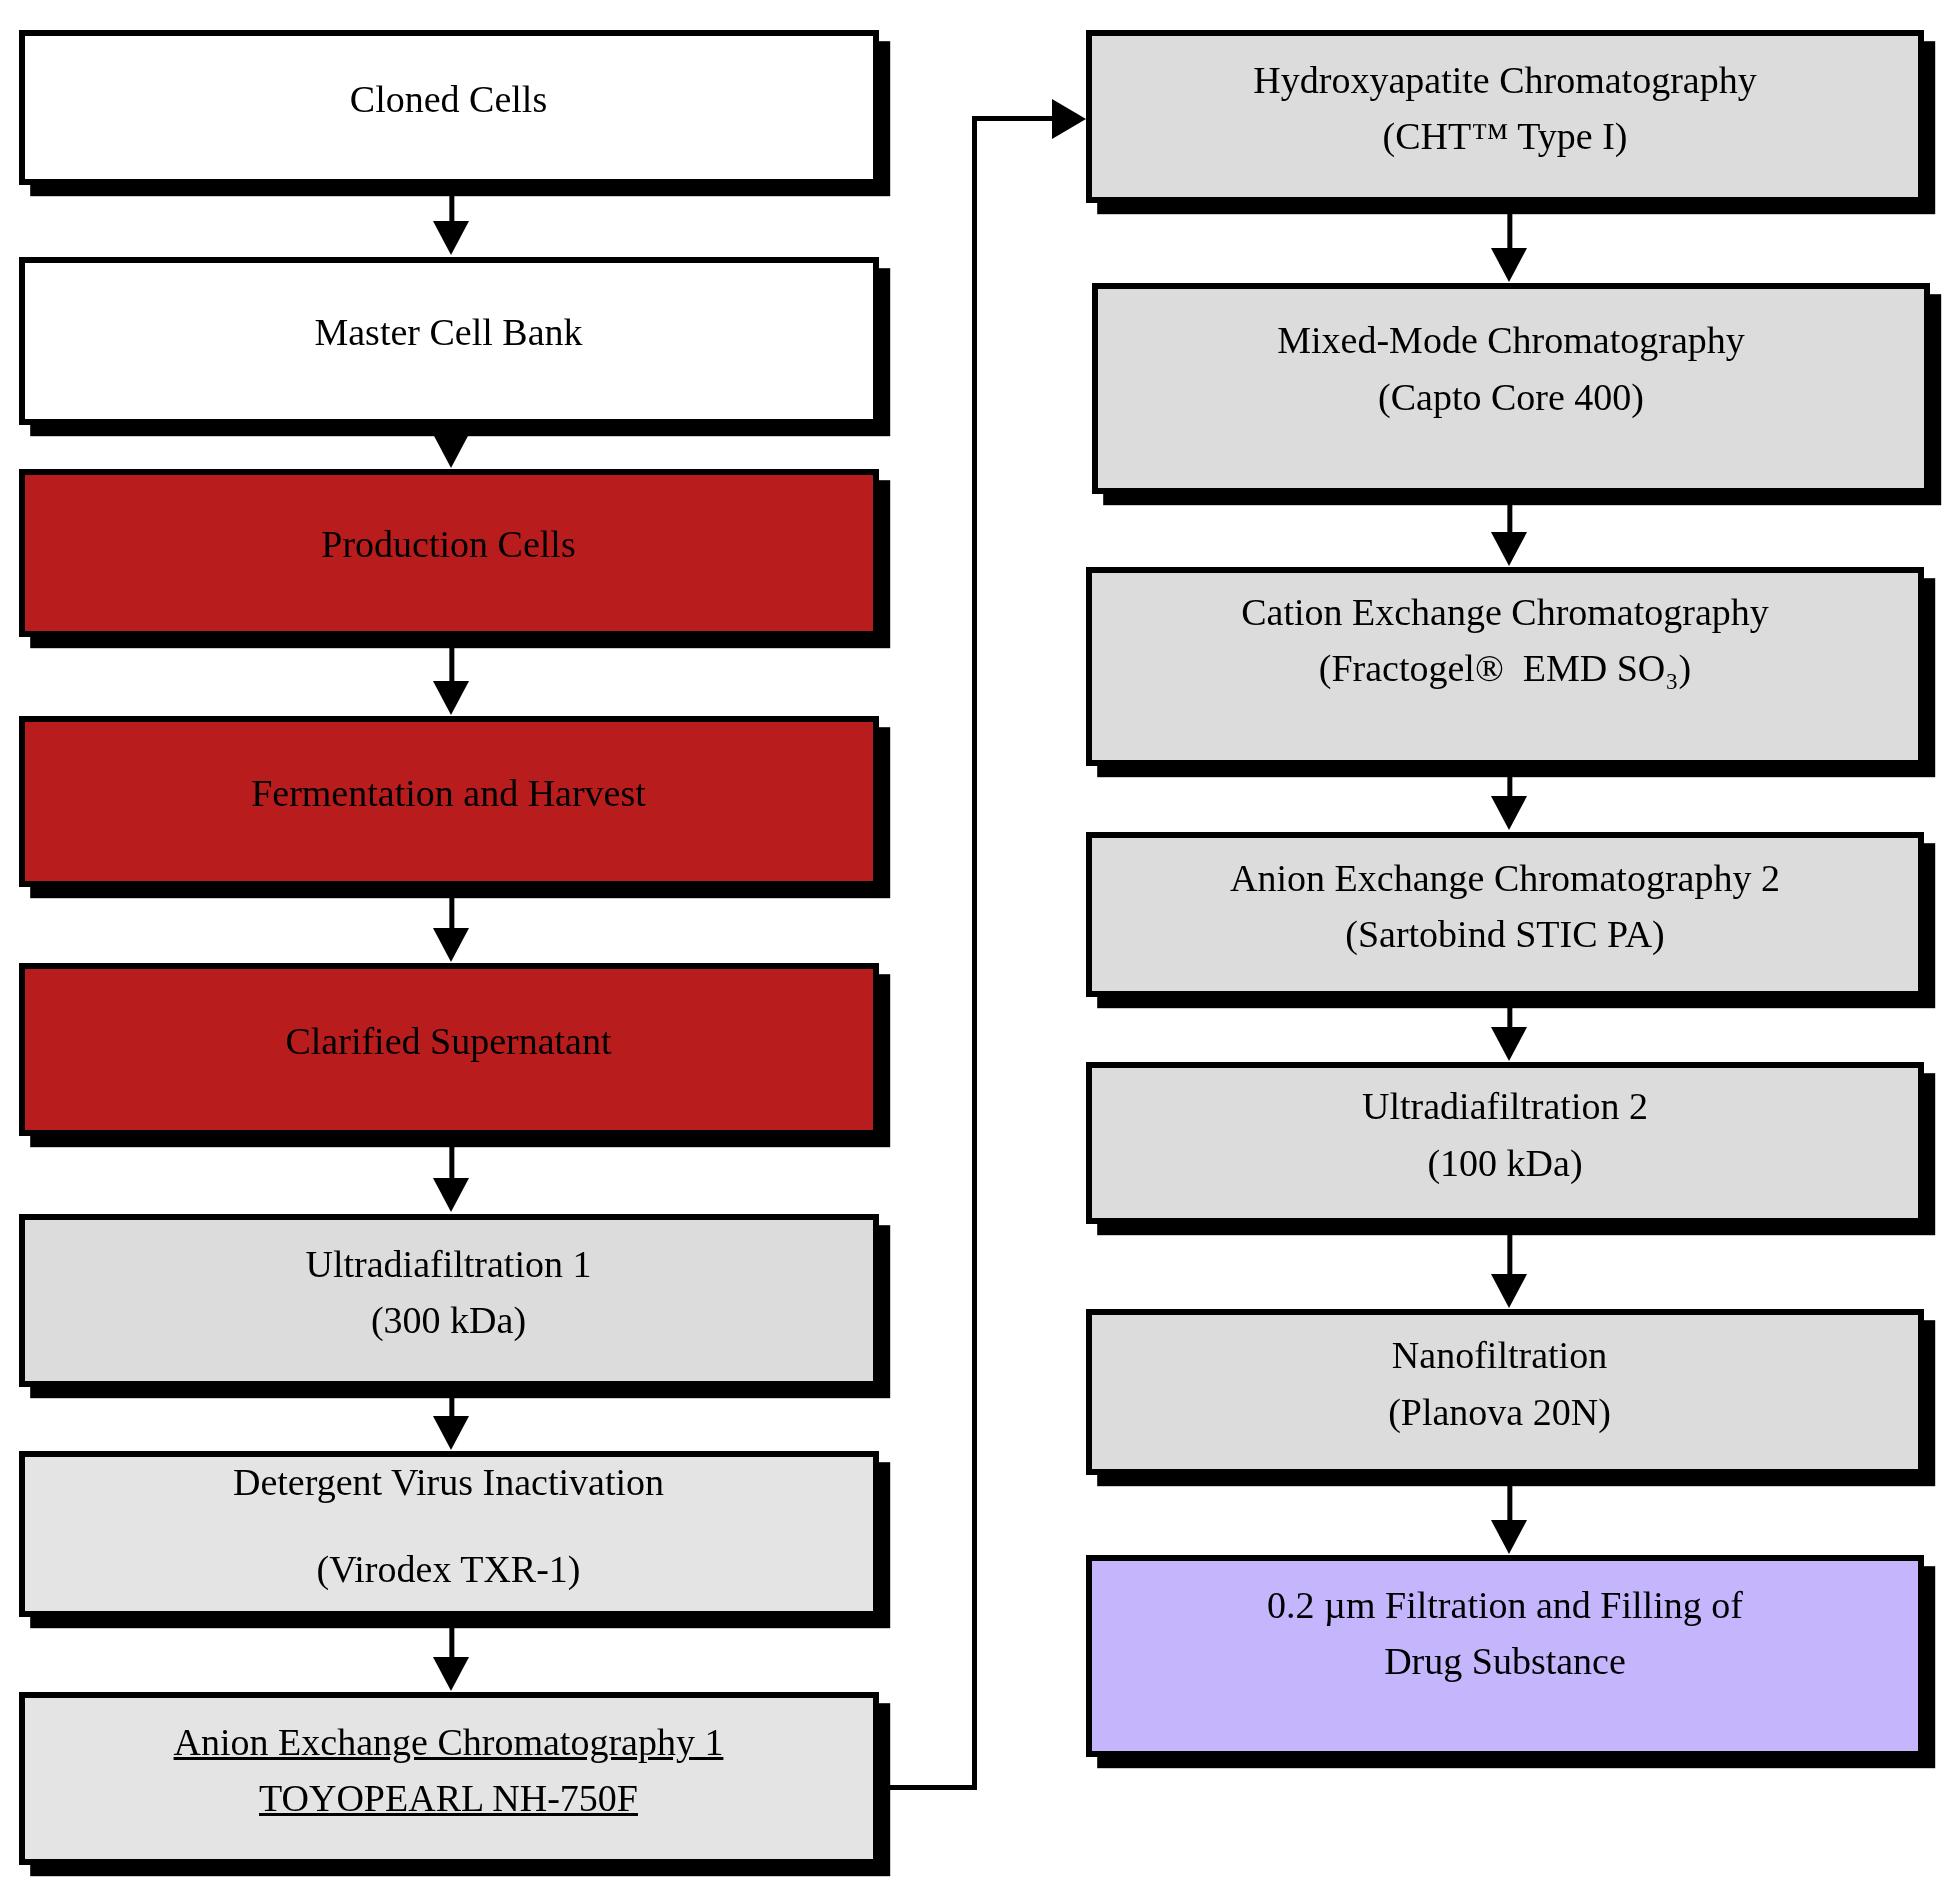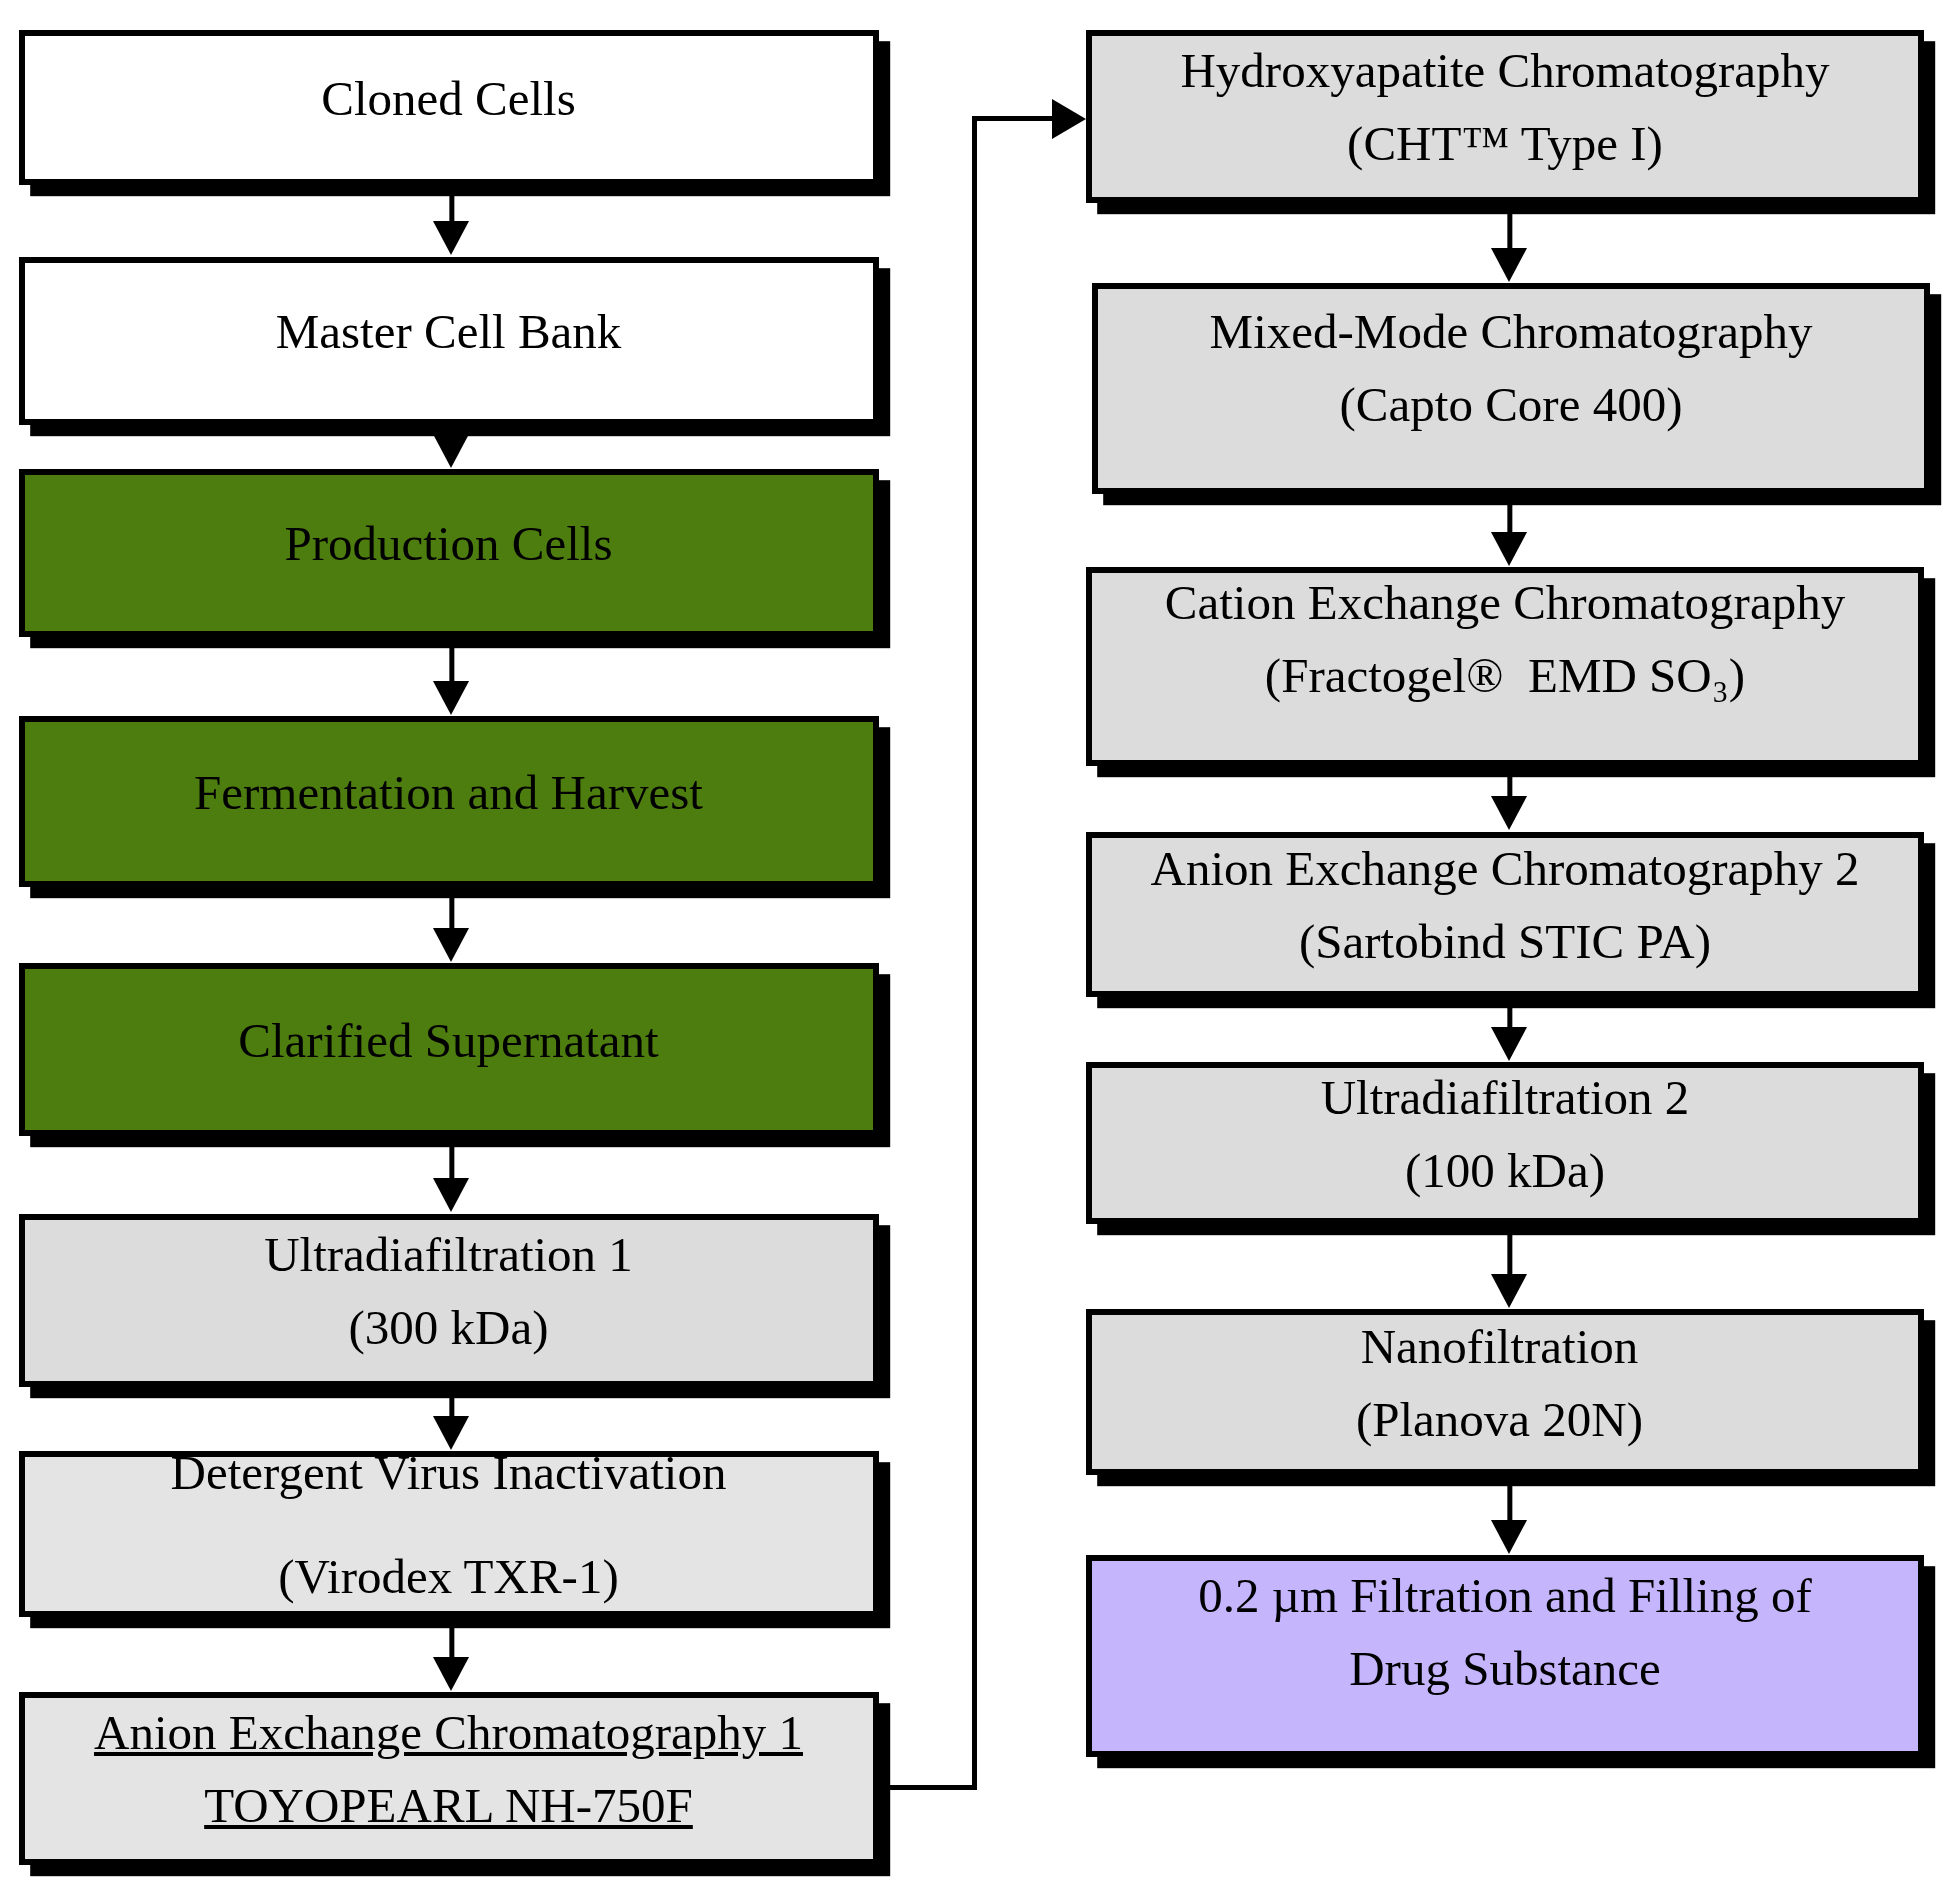--- a/index.html
+++ b/index.html
@@ -13,26 +13,26 @@
   .box{
     position:absolute;
     box-sizing:border-box;
     border:6px solid #000;
     box-shadow:11.2px 11.2px 0 0 #000;
     display:flex;
     flex-direction:column;
     align-items:center;
     justify-content:center;
     text-align:center;
-    font-size:49px;
+    font-size:38px;
     line-height:1.48;
     padding:0 20px 17px 20px;
   }
   .bg-white{background:#ffffff;}
-  .bg-light{background:#4d7c0f;}
+  .bg-light{background:#b91c1c;}
   .bg-light2{background:#e4e4e4;}
   .bg-mid{background:#dcdcdc;}
   .bg-dark{background:#c4b5fd;}
   .line{display:block;white-space:pre;}
   .line:empty{display:none;}
   
   .varrow{position:absolute;width:37px;}
   .varrow::before{
     content:"";position:absolute;left:50%;transform:translateX(-50%);
     top:0;bottom:33px;width:5.3px;background:#000;

